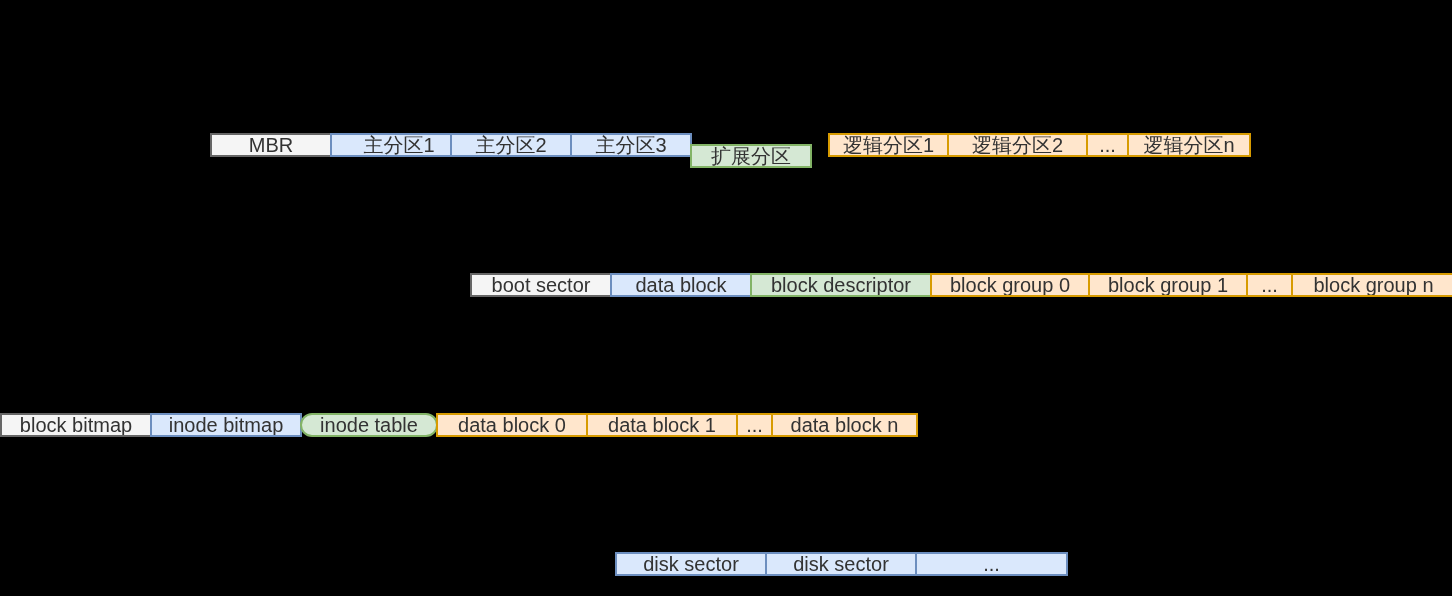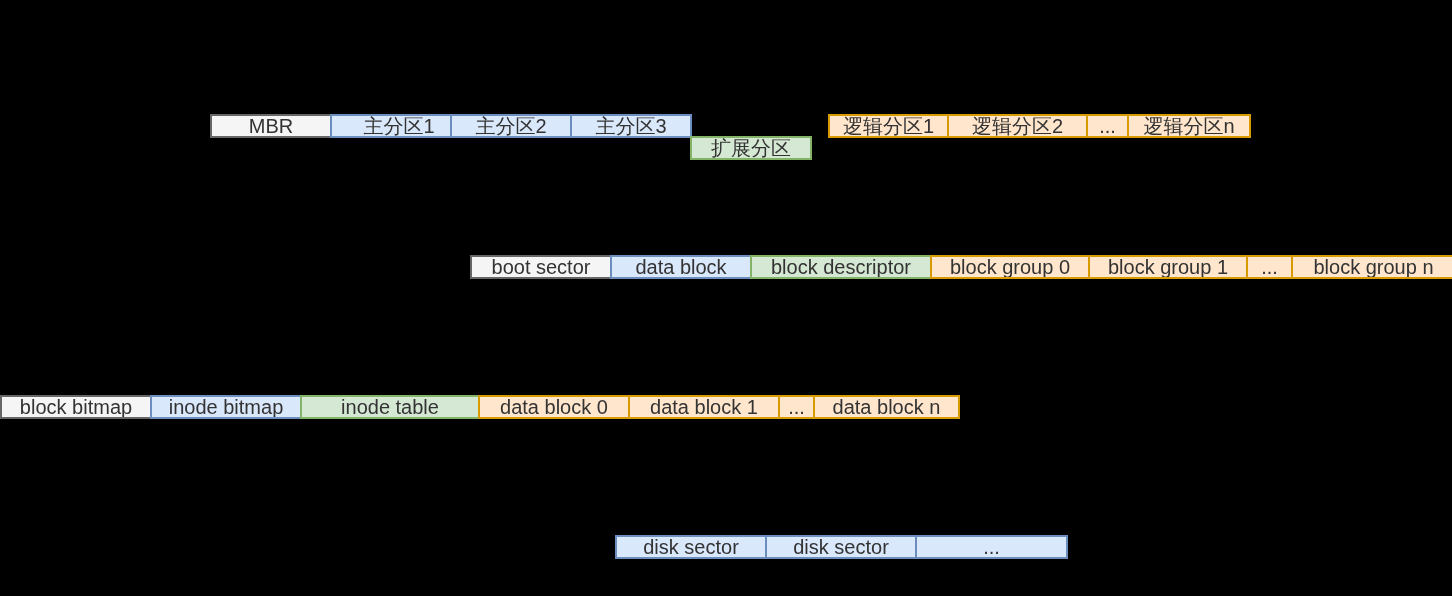--- a/index.html
+++ b/index.html
@@ -14,21 +14,21 @@
     position: relative;
     font-family: "Liberation Sans", "DejaVu Sans", sans-serif;
   }
   .canvas {
     position: absolute;
     inset: 0;
   }
   .bar {
     position: absolute;
     display: flex;
-    align-items: flex-start;
+    align-items: center;
   }
   .cell {
     box-sizing: border-box;
     border: 2px solid #000;
     display: flex;
     align-items: center;
     justify-content: center;
     font-size: 20px;
     line-height: 1;
     color: #333333;
@@ -60,21 +60,21 @@
       <div class="cell" style="width: 142px; background: rgb(218, 232, 252); border-color: rgb(108, 142, 191); color: rgb(51, 51, 51);">data block</div>
       <div class="cell" style="width: 182px; background: rgb(213, 232, 212); border-color: rgb(130, 179, 102); color: rgb(51, 51, 51);">block descriptor</div>
       <div class="cell" style="width: 160px; background: rgb(255, 230, 204); border-color: rgb(215, 155, 0); color: rgb(51, 51, 51);">block group 0</div>
       <div class="cell" style="width: 160px; background: rgb(255, 230, 204); border-color: rgb(215, 155, 0); color: rgb(51, 51, 51);">block group 1</div>
       <div class="cell" style="width: 47px; background: rgb(255, 230, 204); border-color: rgb(215, 155, 0); color: rgb(51, 51, 51);">...</div>
       <div class="cell" style="width: 165px; background: rgb(255, 230, 204); border-color: rgb(215, 155, 0); color: rgb(51, 51, 51);">block group n</div>
     </div>
     <div class="bar" style="left: 0px; top: 395px; height: 60px;">
       <div class="cell" style="width: 152px; background: rgb(245, 245, 245); border-color: rgb(102, 102, 102); color: rgb(51, 51, 51);">block bitmap</div>
       <div class="cell" style="width: 152px; background: rgb(218, 232, 252); border-color: rgb(108, 142, 191); color: rgb(51, 51, 51);">inode bitmap</div>
-      <div class="cell" style="width: 180px; background: rgb(213, 232, 212); border-color: rgb(130, 179, 102); color: rgb(51, 51, 51);">inode table</div>
+      <div class="cell" style="width: 138px; background: rgb(213, 232, 212); border-color: rgb(130, 179, 102); color: rgb(51, 51, 51); border-radius: 28px;">inode table</div>
       <div class="cell" style="width: 152px; background: rgb(255, 230, 204); border-color: rgb(215, 155, 0); color: rgb(51, 51, 51);">data block 0</div>
       <div class="cell" style="width: 152px; background: rgb(255, 230, 204); border-color: rgb(215, 155, 0); color: rgb(51, 51, 51);">data block 1</div>
       <div class="cell" style="width: 37px; background: rgb(255, 230, 204); border-color: rgb(215, 155, 0); color: rgb(51, 51, 51);">...</div>
       <div class="cell" style="width: 147px; background: rgb(255, 230, 204); border-color: rgb(215, 155, 0); color: rgb(51, 51, 51);">data block n</div>
     </div>
     <div class="bar" style="left: 615px; top: 535px; height: 58px;">
       <div class="cell" style="width: 152px; background: rgb(218, 232, 252); border-color: rgb(108, 142, 191); color: rgb(51, 51, 51);">disk sector</div>
       <div class="cell" style="width: 152px; background: rgb(218, 232, 252); border-color: rgb(108, 142, 191); color: rgb(51, 51, 51);">disk sector</div>
       <div class="cell" style="width: 153px; background: rgb(218, 232, 252); border-color: rgb(108, 142, 191); color: rgb(51, 51, 51);">...</div>
     </div>

